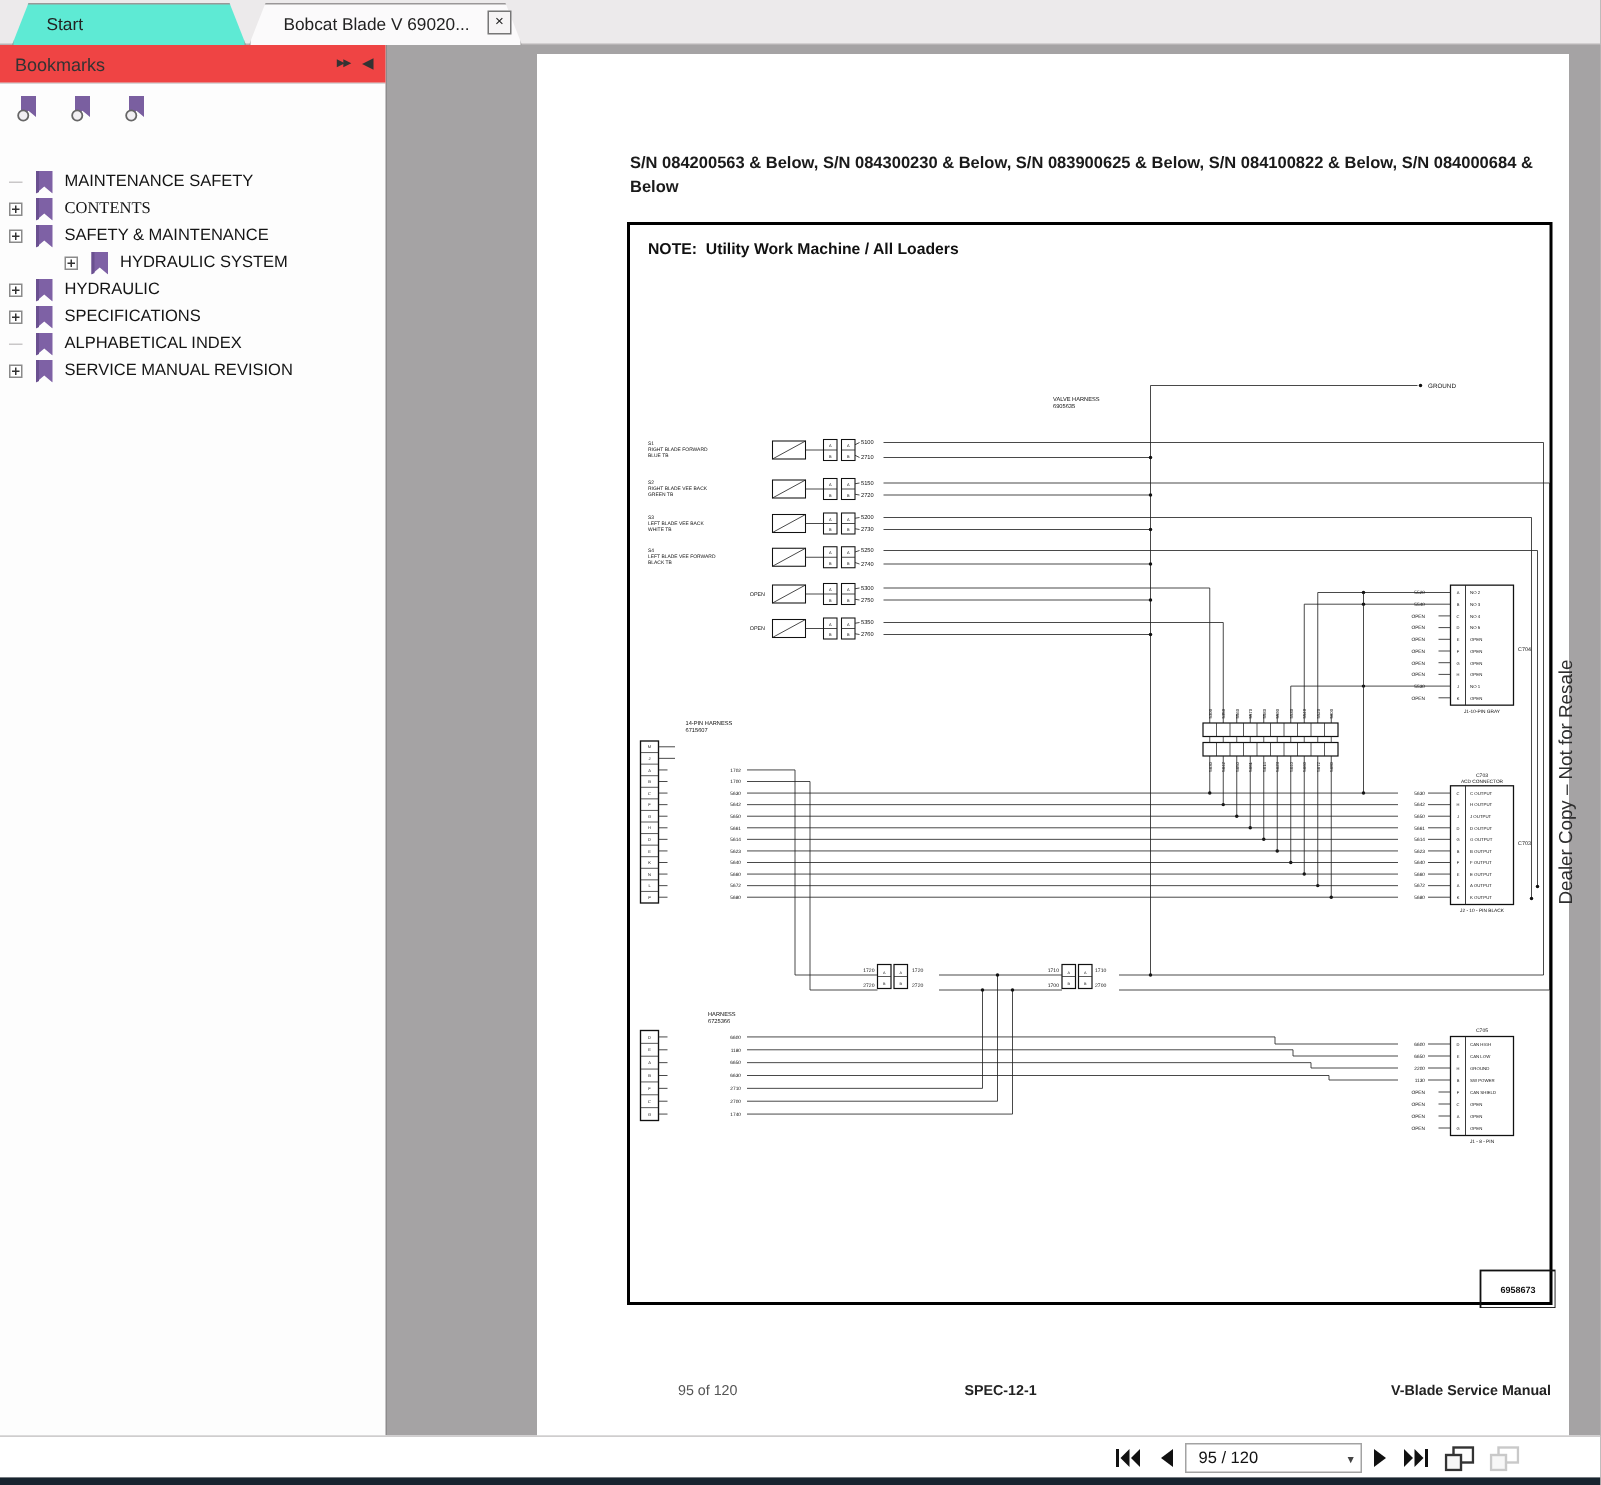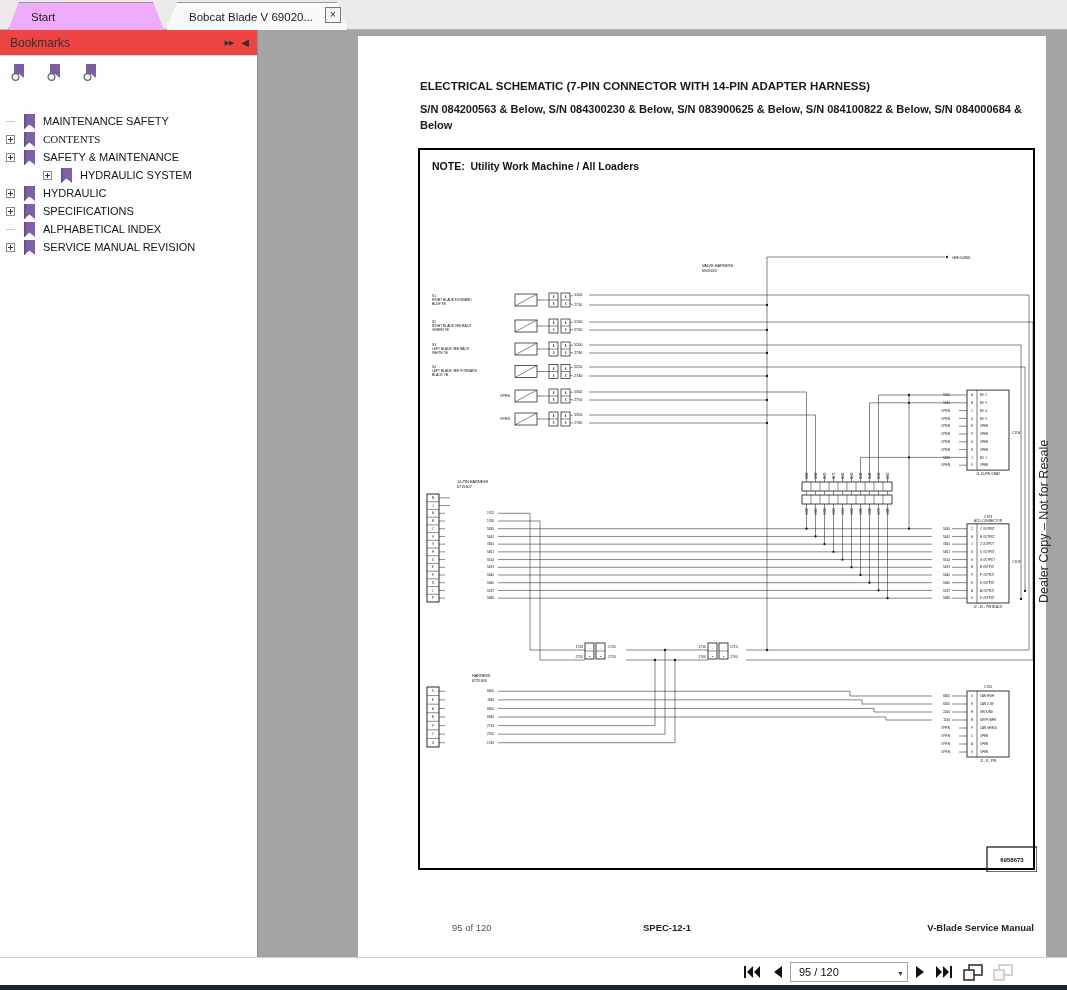--- a/index.html
+++ b/index.html
@@ -3,21 +3,21 @@
 <meta charset="utf-8">
 <style>
   html,body{margin:0;padding:0;background:#a5a3a4;}
   *{box-sizing:border-box;}
   #app{position:relative;width:1067px;height:990px;overflow:hidden;
        font-family:"Liberation Sans",sans-serif;background:#a5a3a4;}
 
   
   .tabbar{position:absolute;left:0;top:0;width:1067px;height:30px;background:#eceaeb;
           border-bottom:1px solid #b7b4b5;}
-  .tab{position:absolute;top:2px;height:28px;background:#f0abfc;border:1px solid #9a9798;
+  .tab{position:absolute;top:2px;height:28px;background:#5eead4;border:1px solid #9a9798;
        border-bottom:none;clip-path:polygon(11px 0,calc(100% - 11px) 0,100% 100%,0 100%);
        font-size:11.5px;color:#222;line-height:28px;padding-left:22px;cursor:default;}
   .tab.active{background:#fbfafb;}
   .tab-close{position:absolute;top:7px;width:16px;height:16px;border:1px solid #777;
              background:#f6f4f5;font-size:10px;line-height:14px;text-align:center;color:#222;}
 
   
   .sidebar{position:absolute;left:0;top:30px;width:258px;height:927px;background:#fdfdfd;
            border-right:1px solid #8e8c8d;}
   .sb-header{position:absolute;left:0;top:0;width:100%;height:26px;background:#ef4444;
@@ -156,21 +156,20 @@
             <path d="M1 0h11v15l-5.5-4.6L1 15z" fill="#7e61a5"></path>
             <path d="M1 0h2v14l-2 1z" fill="#6a5090"></path>
           </svg>
           <span>SERVICE MANUAL REVISION</span>
         </div>
       </div>
   </div>
 
   <div class="main">
     <div class="page">
-      <div class="doc-title">ELECTRICAL SCHEMATIC (7-PIN CONNECTOR WITH 14-PIN ADAPTER HARNESS)</div>
       <div class="doc-serials">S/N 084200563 &amp; Below, S/N 084300230 &amp; Below, S/N 083900625 &amp; Below, S/N 084100822 &amp; Below, S/N 084000684 &amp; Below</div>
 
       <div class="schembox">
         <div class="note">
           <span>NOTE:</span>&nbsp;
           <span>Utility Work Machine / All Loaders</span>
         </div>
         <svg id="schem" width="617" height="722" viewBox="0 0 617 722">
             <line x1="347" y1="107" x2="525" y2="107" stroke="#222" stroke-width="0.55"></line>
             <circle cx="527" cy="107" r="1.15" fill="#111"></circle>

